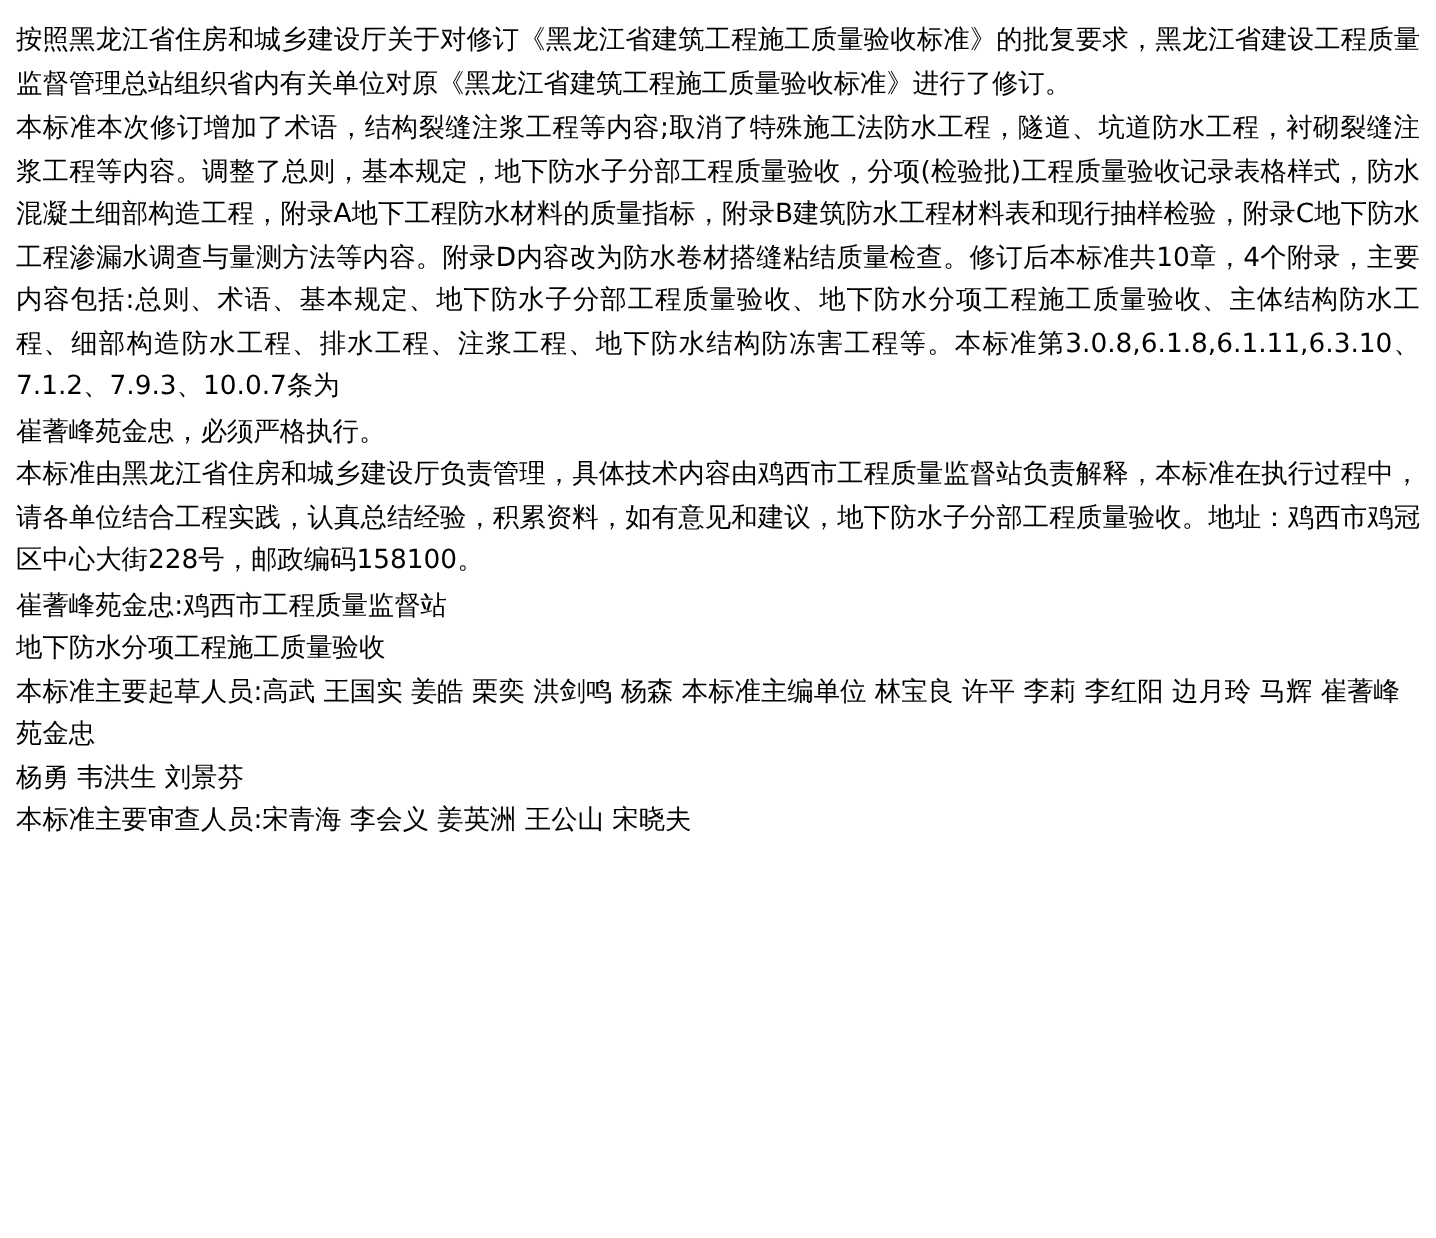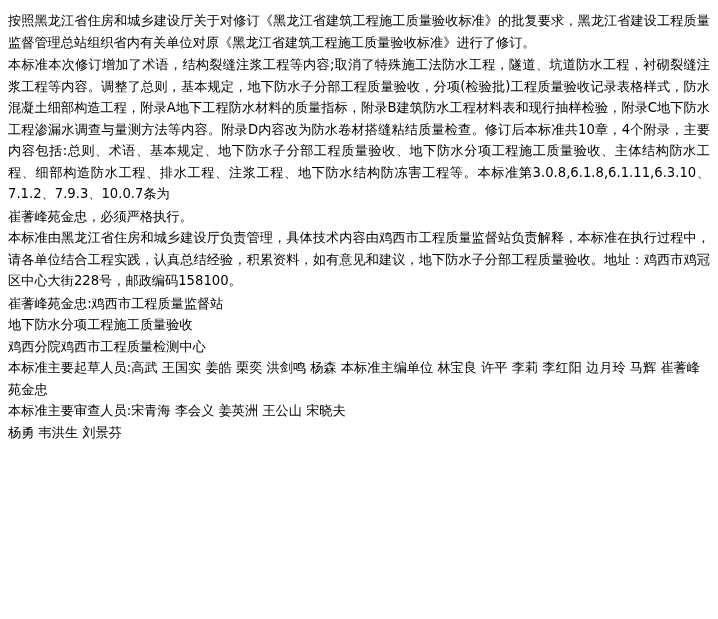--- a/index.html
+++ b/index.html
@@ -46,19 +46,18 @@
   <div>
     <p class="indent">按照黑龙江省住房和城乡建设厅关于对修订《黑龙江省建筑工程施工质量验收标准》的批复要求，黑龙江省建设工程质量监督管理总站组织省内有关单位对原《黑龙江省建筑工程施工质量验收标准》进行了修订。</p>
     <p class="indent">本标准本次修订增加了术语，结构裂缝注浆工程等内容;取消了特殊施工法防水工程，隧道、坑道防水工程，衬砌裂缝注浆工程等内容。调整了总则，基本规定，地下防水子分部工程质量验收，分项(检验批)工程质量验收记录表格样式，防水混凝土细部构造工程，附录A地下工程防水材料的质量指标，附录B建筑防水工程材料表和现行抽样检验，附录C地下防水工程渗漏水调查与量测方法等内容。附录D内容改为防水卷材搭缝粘结质量检查。修订后本标准共10章，4个附录，主要内容包括:总则、术语、基本规定、地下防水子分部工程质量验收、地下防水分项工程施工质量验收、主体结构防水工程、细部构造防水工程、排水工程、注浆工程、地下防水结构防冻害工程等。本标准第3.0.8,6.1.8,6.1.11,6.3.10、7.1.2、7.9.3、10.0.7条为</p>
     <p class="tight">崔蓍峰苑金忠，必须严格执行。</p>
     <p class="indent">本标准由黑龙江省住房和城乡建设厅负责管理，具体技术内容由鸡西市工程质量监督站负责解释，本标准在执行过程中，请各单位结合工程实践，认真总结经验，积累资料，如有意见和建议，地下防水子分部工程质量验收。地址：鸡西市鸡冠区中心大街228号，邮政编码158100。</p>
   </div>
 
   <div>
     <p class="meta-line">崔蓍峰苑金忠:鸡西市工程质量监督站</p>
     <p class="meta-line">地下防水分项工程施工质量验收</p>
-    <p class="meta-line">鸡西分院鸡西市工程质量检测中心</p>
     <p class="meta-line">本标准主要起草人员:高武 王国实 姜皓 栗奕 洪剑鸣 杨森 本标准主编单位 林宝良 许平 李莉 李红阳 边月玲 马辉 崔蓍峰苑金忠</p>
+    <p class="meta-line">杨勇 韦洪生 刘景芬</p>
     <p class="meta-line">本标准主要审查人员:宋青海 李会义 姜英洲 王公山 宋晓夫</p>
-    <p class="meta-line">杨勇 韦洪生 刘景芬</p>
   </div>
 
 </div>
 
 </body></html>

